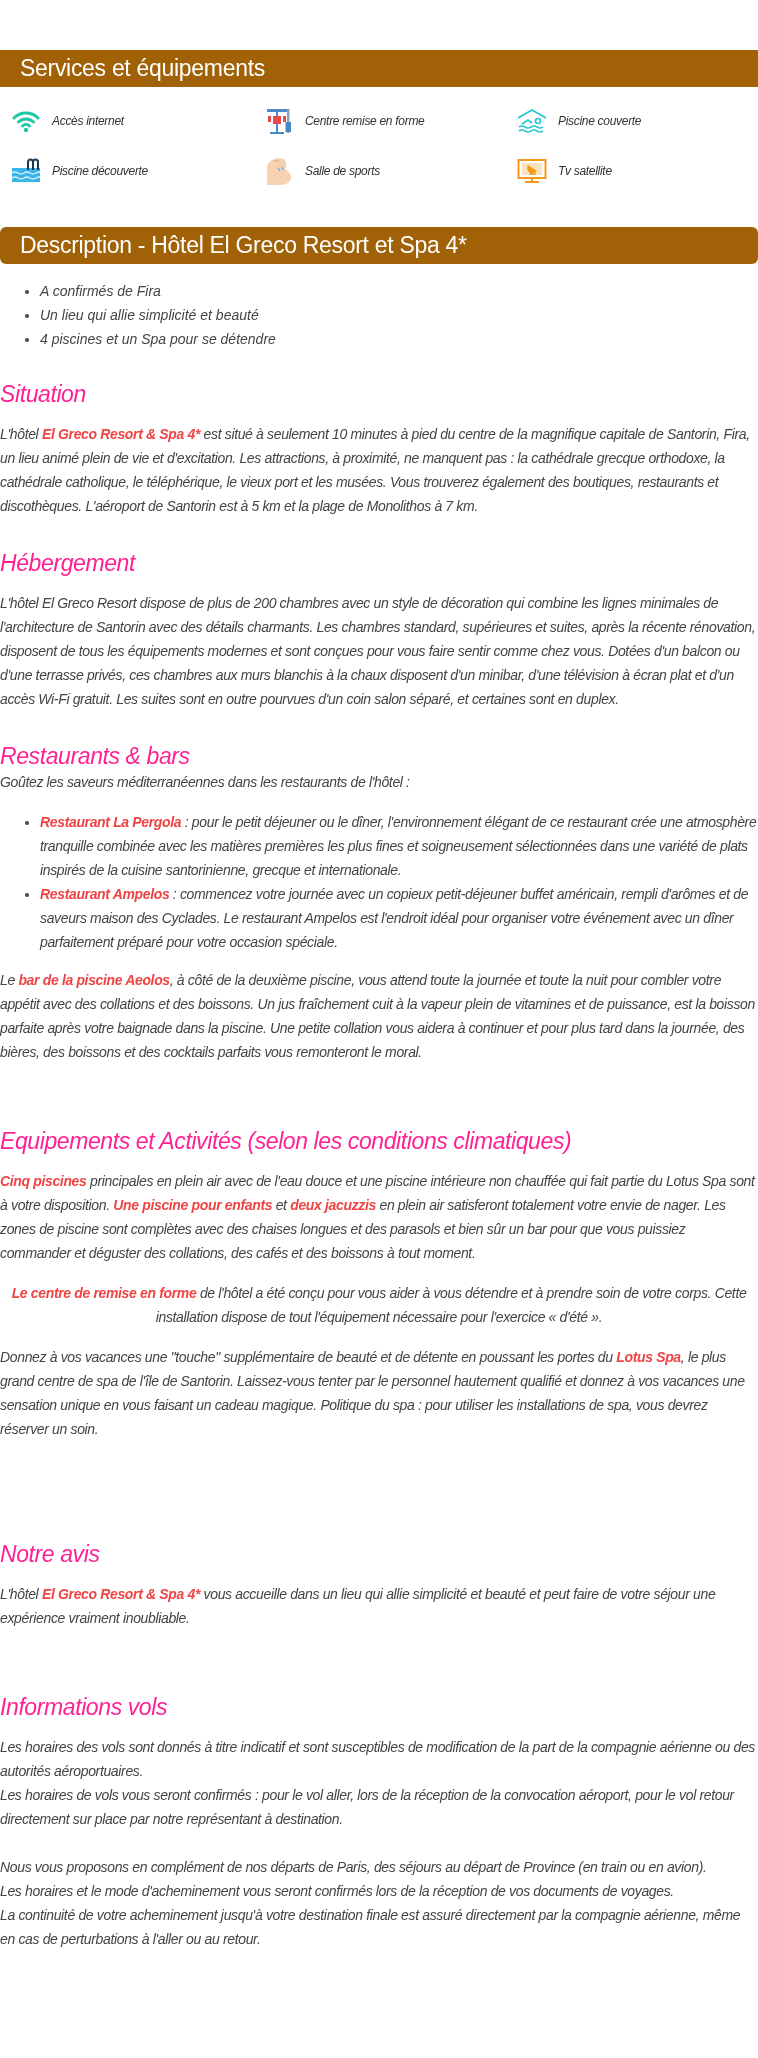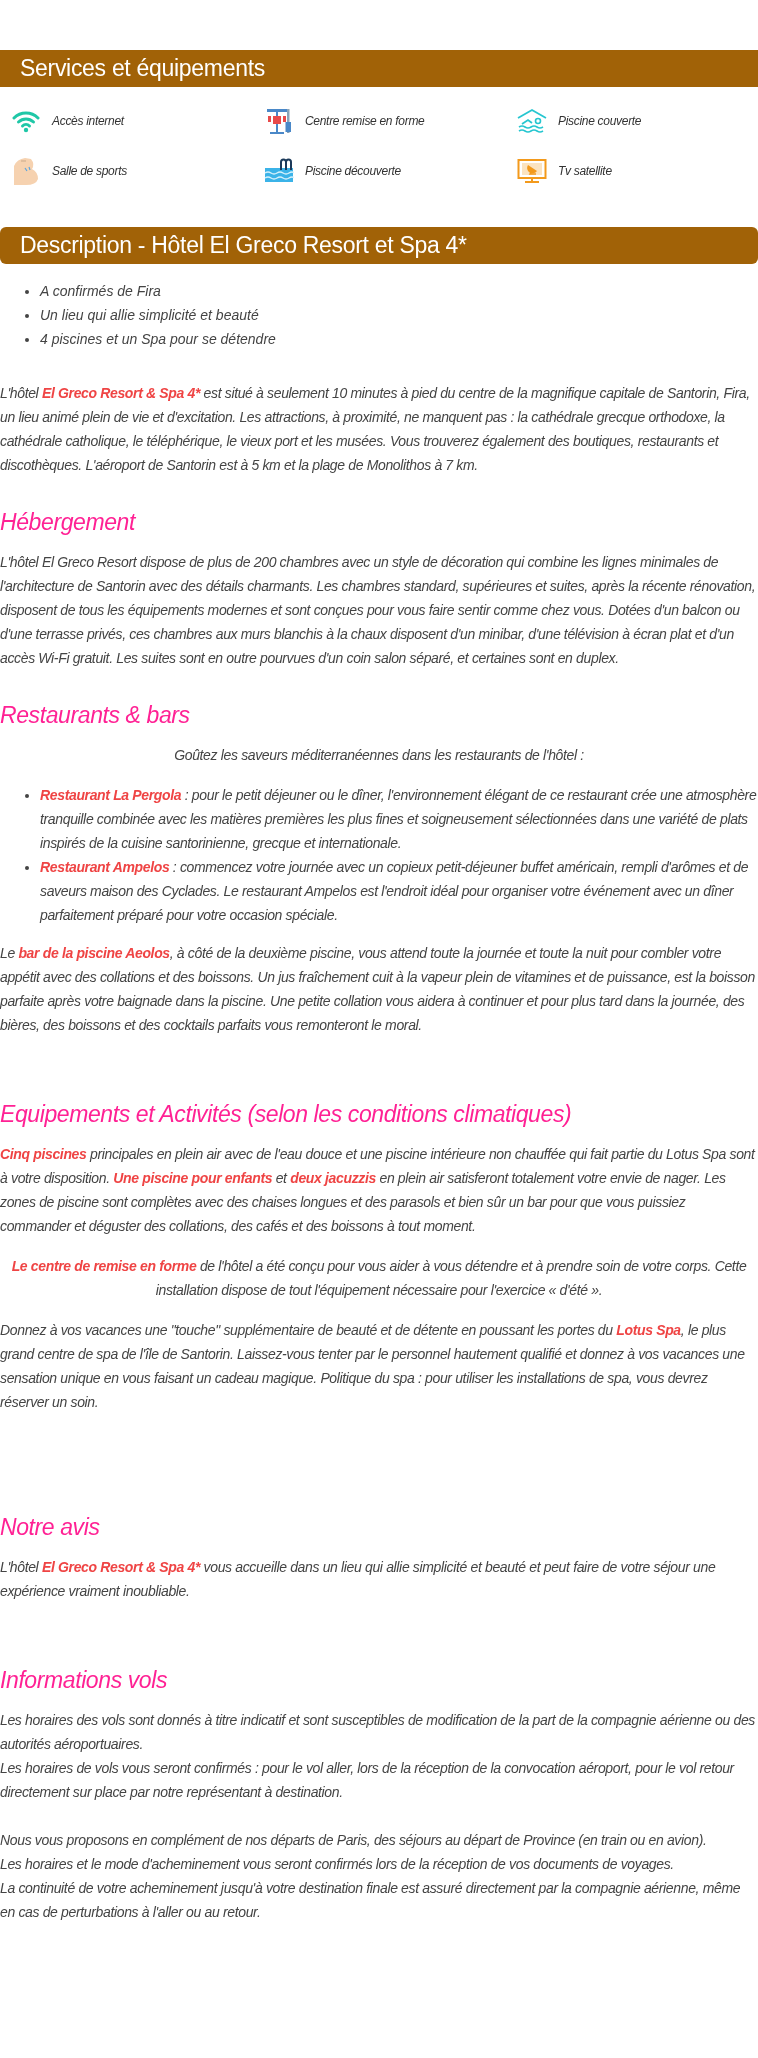--- a/index.html
+++ b/index.html
@@ -94,38 +94,38 @@
             <path d="M6 16 l6-4 l4 3" stroke="#26c6d0" stroke-width="1.8" fill="none"></path>
             <circle cx="22" cy="13" r="2.5" stroke="#26c6d0" stroke-width="1.6" fill="none"></circle>
             <path d="M3 19 q3-2 6 0 t6 0 t6 0 t6 0" stroke="#26c6d0" stroke-width="1.6" fill="none"></path>
             <path d="M3 23 q3-2 6 0 t6 0 t6 0 t6 0" stroke="#26c6d0" stroke-width="1.6" fill="none"></path>
           </svg>
       </span>
       <span class="lbl">Piscine couverte</span>
     </div>
     <div class="svc">
       <span class="ico">
-        <svg width="30" height="30" viewBox="0 0 30 30">
-            <path d="M3 29 L3 10 Q6 3 14 2 L20 3 Q24 8 21 13 Q27 16 27 23 Q25 29 15 29 Z" fill="#f6d2b0"></path>
-            <path d="M14 12 l2 3 M18 11 l1 3" stroke="#5aa6e0" stroke-width="1.2"></path>
-            <path d="M10 5 h5" stroke="#c9a98a" stroke-width="1"></path>
-          </svg>
-      </span>
-      <span class="lbl">Salle de sports</span>
-    </div>
-    <div class="svc">
-      <span class="ico">
         <svg width="30" height="26" viewBox="0 0 30 26">
             <rect x="1" y="10" width="28" height="14" fill="#3bb3e8"></rect>
             <path d="M1 15 q3-2 6 0 t6 0 t6 0 t6 0 t6 0" stroke="#d6f1fb" stroke-width="1.4" fill="none"></path>
             <path d="M1 20 q3-2 6 0 t6 0 t6 0 t6 0 t6 0" stroke="#d6f1fb" stroke-width="1.4" fill="none"></path>
             <path d="M17 12 V4 a2.5 2.5 0 0 1 5 0 V12 M22 12 V4 a2.5 2.5 0 0 1 5 0 V12" stroke="#1b3a5a" stroke-width="2" fill="none"></path>
           </svg>
       </span>
       <span class="lbl">Piscine découverte</span>
+    </div>
+    <div class="svc">
+      <span class="ico">
+        <svg width="30" height="30" viewBox="0 0 30 30">
+            <path d="M3 29 L3 10 Q6 3 14 2 L20 3 Q24 8 21 13 Q27 16 27 23 Q25 29 15 29 Z" fill="#f6d2b0"></path>
+            <path d="M14 12 l2 3 M18 11 l1 3" stroke="#5aa6e0" stroke-width="1.2"></path>
+            <path d="M10 5 h5" stroke="#c9a98a" stroke-width="1"></path>
+          </svg>
+      </span>
+      <span class="lbl">Salle de sports</span>
     </div>
     <div class="svc">
       <span class="ico">
         <svg width="30" height="26" viewBox="0 0 30 26">
             <rect x="1.5" y="2" width="27" height="18" fill="none" stroke="#f39a1c" stroke-width="2"></rect>
             <rect x="5" y="5" width="20" height="12" fill="#fbe3c0"></rect>
             <path d="M11 7 l9 6 a5 5 0 0 1 -9 -6z" fill="#f39a1c"></path>
             <path d="M15 13 l-2 3 h6" stroke="#f39a1c" stroke-width="1.4" fill="none"></path>
             <rect x="8" y="23" width="14" height="2" fill="#f39a1c"></rect>
             <rect x="14" y="20" width="2" height="3" fill="#f39a1c"></rect>
@@ -137,31 +137,32 @@
 
   <div class="band band2">Description - Hôtel El Greco Resort et Spa 4*</div>
 
   <ul class="bullets">
     <li>A confirmés de Fira</li>
     <li>Un lieu qui allie simplicité et beauté</li>
     <li>4 piscines et un Spa pour se détendre</li>
   </ul>
 
   <section class="sec" style="margin-top:30px;">
+    <h2>Situation</h2>
     <p style="margin-top:14px;"><span>L'hôtel </span><b>El Greco Resort &amp; Spa 4*</b><span> est situé à seulement 10 minutes à pied du centre de la magnifique capitale de Santorin, Fira, un lieu animé plein de vie et d'excitation. Les attractions, à proximité, ne manquent pas : la cathédrale grecque orthodoxe, la cathédrale catholique, le téléphérique, le vieux port et les musées. Vous trouverez également des boutiques, restaurants et discothèques. L'aéroport de Santorin est à 5 km et la plage de Monolithos à 7 km.</span></p>
   </section>
 
   <section class="sec" style="margin-top:32px;">
     <h2>Hébergement</h2>
     <p style="margin-top:14px;">L'hôtel El Greco Resort dispose de plus de 200 chambres avec un style de décoration qui combine les lignes minimales de l'architecture de Santorin avec des détails charmants. Les chambres standard, supérieures et suites, après la récente rénovation, disposent de tous les équipements modernes et sont conçues pour vous faire sentir comme chez vous. Dotées d'un balcon ou d'une terrasse privés, ces chambres aux murs blanchis à la chaux disposent d'un minibar, d'une télévision à écran plat et d'un accès Wi-Fi gratuit. Les suites sont en outre pourvues d'un coin salon séparé, et certaines sont en duplex.</p>
   </section>
 
   <section class="sec" style="margin-top:32px;">
     <h2>Restaurants &amp; bars</h2>
-    <p style="margin-top:14px;text-align:center;">Goûtez les saveurs méditerranéennes dans les restaurants de l'hôtel :</p>
+    <p style="">Goûtez les saveurs méditerranéennes dans les restaurants de l'hôtel :</p>
     <ul class="rlist">
       <li><b>Restaurant La Pergola</b><span> : pour le petit déjeuner ou le dîner, l'environnement élégant de ce restaurant crée une atmosphère tranquille combinée avec les matières premières les plus fines et soigneusement sélectionnées dans une variété de plats inspirés de la cuisine santorinienne, grecque et internationale.</span></li>
       <li><b>Restaurant Ampelos</b><span> : commencez votre journée avec un copieux petit-déjeuner buffet américain, rempli d'arômes et de saveurs maison des Cyclades. Le restaurant Ampelos est l'endroit idéal pour organiser votre événement avec un dîner parfaitement préparé pour votre occasion spéciale.</span></li>
     </ul>
     <p style="margin-top:14px;"><span>Le </span><b>bar de la piscine Aeolos</b><span>, à côté de la deuxième piscine, vous attend toute la journée et toute la nuit pour combler votre appétit avec des collations et des boissons. Un jus fraîchement cuit à la vapeur plein de vitamines et de puissance, est la boisson parfaite après votre baignade dans la piscine. Une petite collation vous aidera à continuer et pour plus tard dans la journée, des bières, des boissons et des cocktails parfaits vous remonteront le moral.</span></p>
   </section>
 
   <section class="sec" style="margin-top:64px;">
     <h2>Equipements et Activités (selon les conditions climatiques)</h2>
     <p style="margin-top:14px;"><b>Cinq piscines</b><span> principales en plein air avec de l'eau douce et une piscine intérieure non chauffée qui fait partie du Lotus Spa sont à votre disposition. </span><b>Une piscine pour enfants</b><span> et </span><b>deux jacuzzis</b><span> en plein air satisferont totalement votre envie de nager. Les zones de piscine sont complètes avec des chaises longues et des parasols et bien sûr un bar pour que vous puissiez commander et déguster des collations, des cafés et des boissons à tout moment.</span></p>

